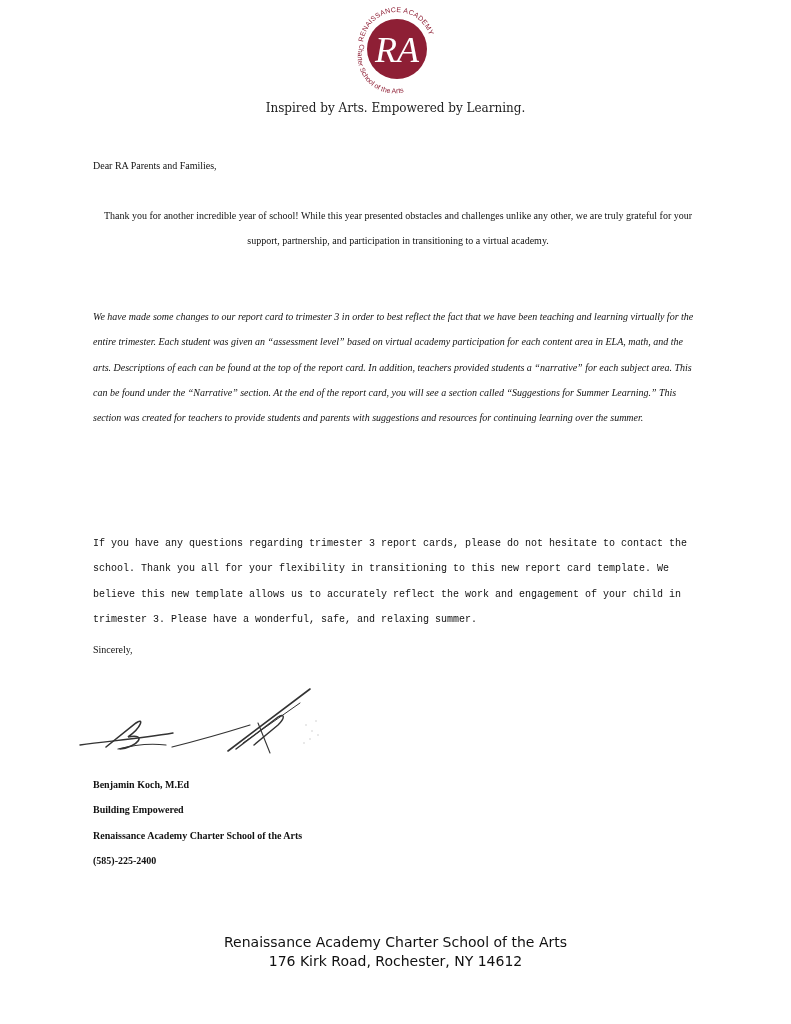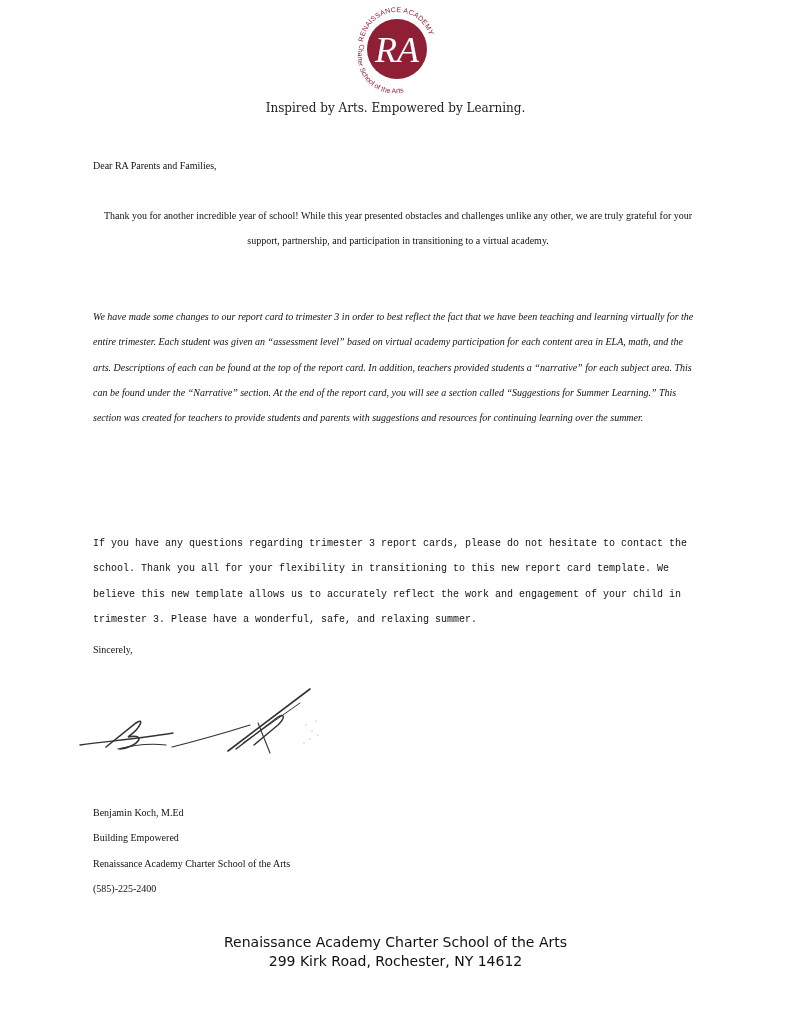--- a/index.html
+++ b/index.html
@@ -9,21 +9,21 @@
     .tagline { position: absolute; left: 0; width: 791px; top: 101px; text-align: center;
       font-family: "DejaVu Serif", serif; font-size: 12px; color: #222; letter-spacing: 0px; }
     .body-text { position: absolute; left: 93px; width: 610px; font-family: "Liberation Serif", serif;
       font-size: 10px; line-height: 25.3px; color: #111; }
     .p { margin: 0; }
     .salutation { top: 153px; }
     .p1 { top: 203px; text-align: center; }
     .p2 { top: 304px; font-style: italic; }
     .p3 { top: 531px; font-family: Liberation Mono, monospace; }
     .closing { top: 637px; }
-    .sig-block { top: 800px; }
+    .sig-block { top: 772px; font-weight: bold; }
     .signature { position: absolute; left: 78px; top: 683px; width: 260px; height: 80px; }
     .footer { position: absolute; left: 0; width: 791px; top: 933px; text-align: center;
       font-family: "DejaVu Sans", sans-serif; font-size: 14px; line-height: 19px; color: #111; }
   </style>
 </head>
 <body>
 
 <div class="page">
 
   <div class="logo">
@@ -74,16 +74,16 @@
 
   <div class="body-text sig-block">
     <div>Benjamin Koch, M.Ed</div>
     <div>Building Empowered</div>
     <div>Renaissance Academy Charter School of the Arts</div>
     <div>(585)-225-2400</div>
   </div>
 
   <div class="footer">
     <div>Renaissance Academy Charter School of the Arts</div>
-    <div>299 Kirk Road, Rochester, NY 14612</div>
+    <div>176 Kirk Road, Rochester, NY 14612</div>
   </div>
 
 </div>
 
 </body></html>

